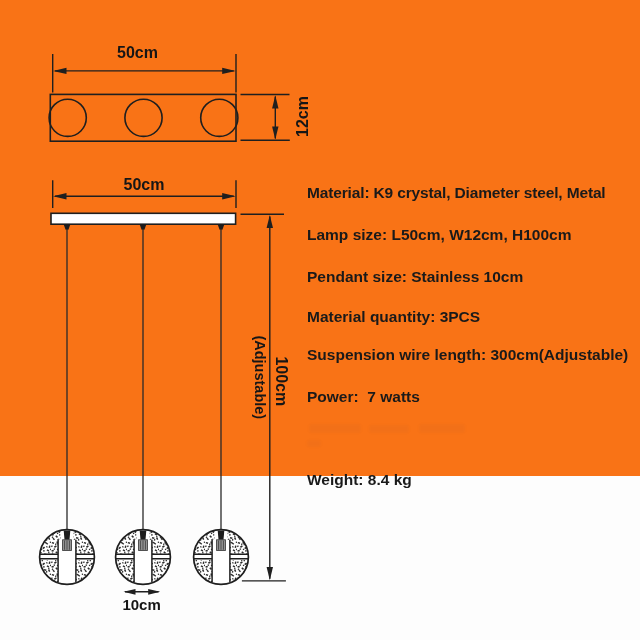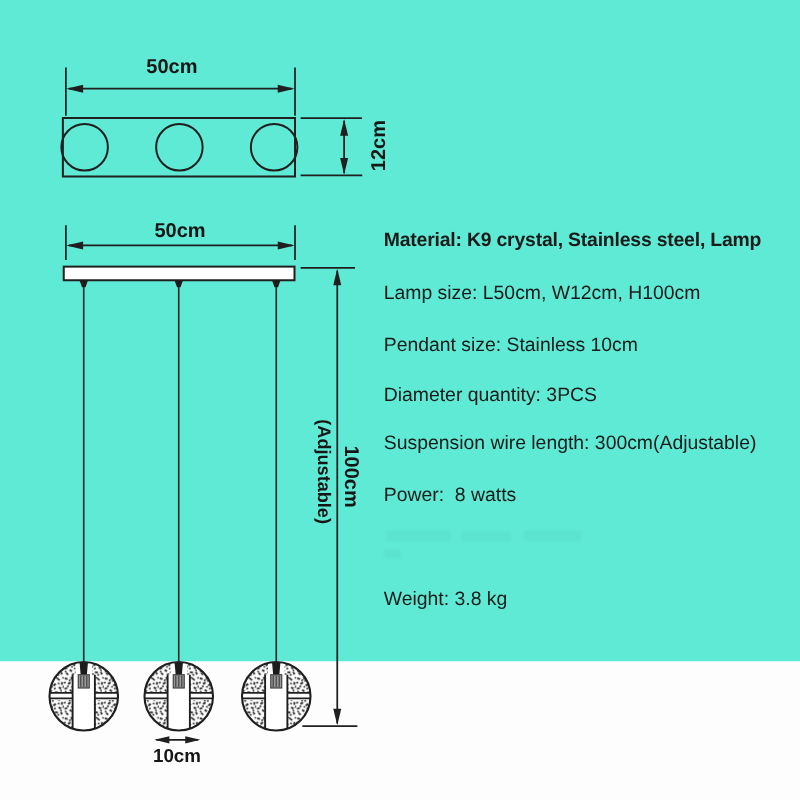--- a/index.html
+++ b/index.html
@@ -1,24 +1,24 @@
 <!DOCTYPE html>
 <html><head>
 <meta charset="utf-8">
 <style>
   html,body{margin:0;padding:0;}
   body{width:640px;height:640px;background:#fdfdfd;overflow:hidden;
        font-family:"Liberation Sans","DejaVu Sans",sans-serif;}
-  #canvas{position:relative;width:640px;height:529px;background:#5eead4;}
+  #canvas{position:relative;width:640px;height:476px;background:#f97316;}
   svg{position:absolute;left:0;top:0;}
   .dim-label{font-family:"Liberation Sans","DejaVu Sans",sans-serif;font-weight:bold;
              fill:#161616;}
   .specs{position:absolute;left:307px;top:0;width:333px;}
   .spec-line{position:absolute;left:0;white-space:pre;color:#1a1a1a;
-             font-size:15.5px;letter-spacing:0px;}
+             font-size:15.5px;letter-spacing:0px;font-weight:bold;}
   .spec-line.bold{font-weight:bold;letter-spacing:-0.15px;}
   .ghost{position:absolute;background:rgba(70,70,80,0.035);border-radius:2px;
          filter:blur(1px);}
 </style>
 </head>
 <body>
 <div id="canvas">
 
   <svg width="640" height="640" viewBox="0 0 640 640">
     <defs>
@@ -146,25 +146,25 @@
 
     <g>
       <line x1="125" y1="591.8" x2="158.5" y2="591.8" stroke="#1f1f1f" stroke-width="1.4"></line>
       <path d="M 123.5 591.8 L 135.5 588.9 L 135.5 594.7 Z" fill="#1f1f1f"></path>
       <path d="M 160.2 591.8 L 148.2 588.9 L 148.2 594.7 Z" fill="#1f1f1f"></path>
       <text class="dim-label" x="141.6" y="609.8" font-size="15" text-anchor="middle">10cm</text>
     </g>
   </svg>
 
   <div class="specs">
-    <div class="spec-line bold" style="top:184px">Material: K9 crystal, Stainless steel, Lamp</div>
+    <div class="spec-line bold" style="top:184px">Material: K9 crystal, Diameter steel, Metal</div>
     <div class="spec-line" style="top:225.6px">Lamp size: L50cm, W12cm, H100cm</div>
     <div class="spec-line" style="top:268.4px">Pendant size: Stainless 10cm</div>
-    <div class="spec-line" style="top:307.8px">Diameter quantity: 3PCS</div>
+    <div class="spec-line" style="top:307.8px">Material quantity: 3PCS</div>
     <div class="spec-line" style="top:346px">Suspension wire length: 300cm(Adjustable)</div>
-    <div class="spec-line" style="top:388.3px">Power:  8 watts</div>
-    <div class="spec-line" style="top:471px">Weight: 3.8 kg</div>
+    <div class="spec-line" style="top:388.3px">Power:  7 watts</div>
+    <div class="spec-line" style="top:471px">Weight: 8.4 kg</div>
     <div class="ghost" style="left:2px;top:424px;width:52px;height:9px"></div>
     <div class="ghost" style="left:62px;top:425px;width:40px;height:8px"></div>
     <div class="ghost" style="left:112px;top:424px;width:46px;height:9px"></div>
     <div class="ghost" style="left:0px;top:440px;width:14px;height:7px"></div>
   </div>
 </div>
 
 </body></html>

